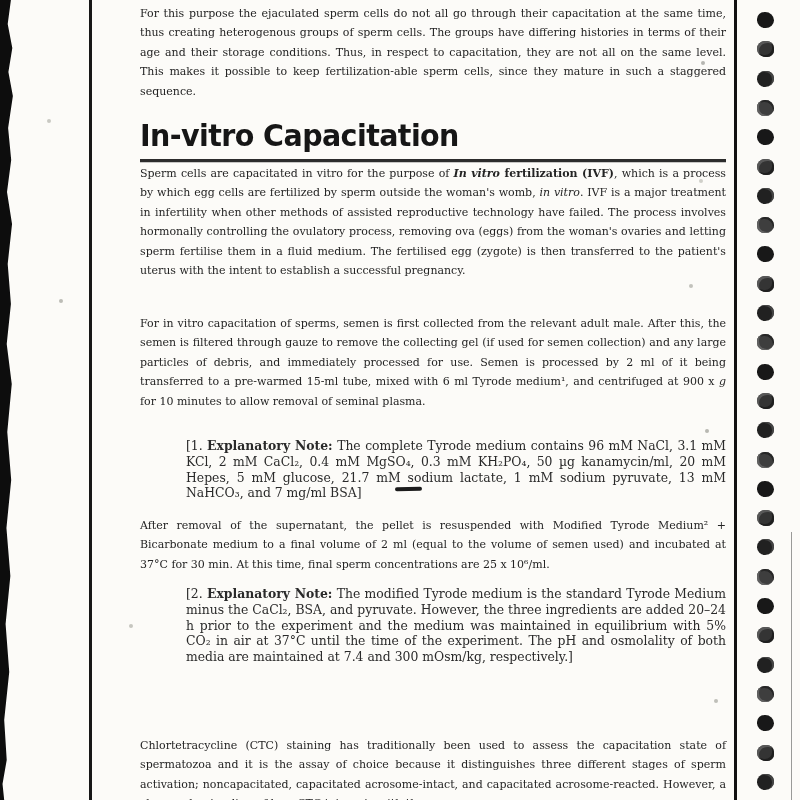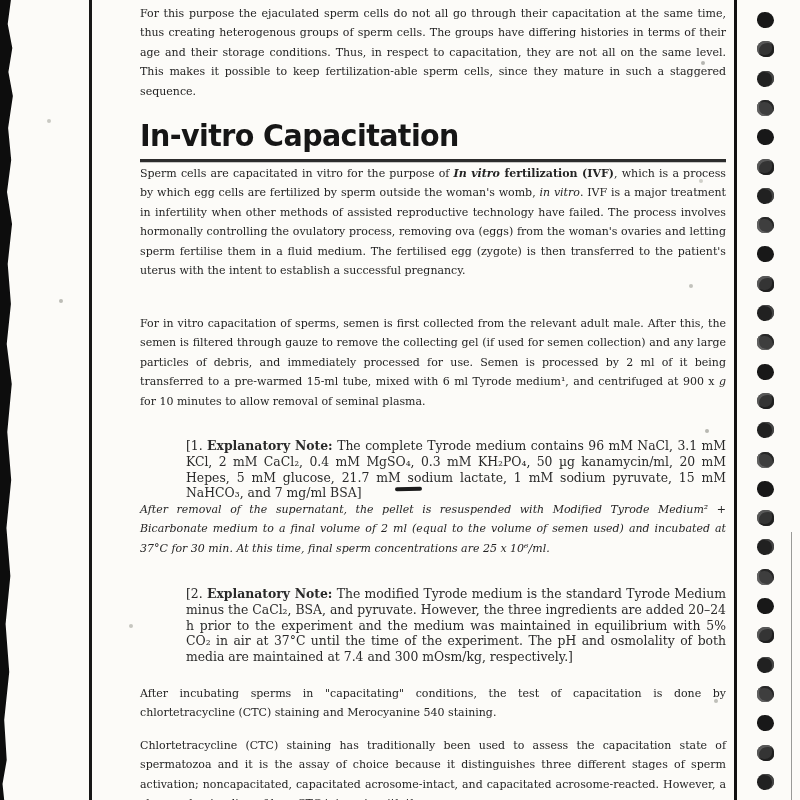--- a/index.html
+++ b/index.html
@@ -38,21 +38,21 @@
   .b{font-weight:bold;} .i{font-style:italic;} .bi{font-weight:bold;font-style:italic;}
   h1.heading{font-family:"DejaVu Sans", sans-serif;font-weight:bold;font-size:30px;
     letter-spacing:-0.6px;color:#161616;transform:scaleX(0.95);transform-origin:left center;
     white-space:nowrap;}
   .rule{position:absolute;left:0;right:0;height:3px;background:#2c2c2c;
     box-shadow:0 1px 0 rgba(40,40,40,.25);}
   .dash-mark{position:absolute;left:395px;top:487px;width:27px;height:3.5px;background:#1c1c1c;
     transform:rotate(-1deg);border-radius:2px;}
   
   .p1{top:4px;} .hd{top:118px;} .rl{top:159px;} .p2{top:164px;} .p3{top:314px;}
-  .n1{top:438px;} .p4{top:500px;font-style:italic;} .n2{top:586px;} .p5{top:684px;} .p6{top:736px;}
+  .n1{top:438px;} .p4{top:516px;} .n2{top:586px;} .p5{top:684px;} .p6{top:736px;}
 </style>
 </head>
 <body>
 
 <div class="page">
   <div class="left-edge"></div>
   <div class="margin-line"></div>
   <div class="binding-line"></div>
   <div class="edge-faint-line"></div>
   <div class="binding">
@@ -85,21 +85,20 @@
       <div class="ring r2" style="top: 773.8px;"></div>
     </div>
   <div class="specks"></div>
 
   <div class="column">
     <p class="block body p1"><span>For this purpose the ejaculated sperm cells do not all go through their capacitation at the same time, thus creating heterogenous groups of sperm cells. The groups have differing histories in terms of their age and their storage conditions. Thus, in respect to capacitation, they are not all on the same level. This makes it possible to keep fertilization-able sperm cells, since they mature in such a staggered sequence.</span></p>
     <h1 class="block heading hd">In-vitro Capacitation</h1>
     <div class="rule rl"></div>
     <p class="block body p2"><span>Sperm cells are capacitated in vitro for the purpose of </span><span class="bi">In vitro</span><span class="b"> fertilization (IVF)</span><span>, which is a process by which egg cells are fertilized by sperm outside the woman's womb, </span><span class="i">in vitro</span><span>. IVF is a major treatment in infertility when other methods of assisted reproductive technology have failed. The process involves hormonally controlling the ovulatory process, removing ova (eggs) from the woman's ovaries and letting sperm fertilise them in a fluid medium. The fertilised egg (zygote) is then transferred to the patient's uterus with the intent to establish a successful pregnancy.</span></p>
     <p class="block body p3"><span>For in vitro capacitation of sperms, semen is first collected from the relevant adult male. After this, the semen is filtered through gauze to remove the collecting gel (if used for semen collection) and any large particles of debris, and immediately processed for use. Semen is processed by 2 ml of it being transferred to a pre-warmed 15-ml tube, mixed with 6 ml Tyrode medium¹, and centrifuged at 900 x </span><span class="i">g</span><span> for 10 minutes to allow removal of seminal plasma.</span></p>
-    <p class="block note n1"><span>[1. </span><span class="b">Explanatory Note:</span><span> The complete Tyrode medium contains 96 mM NaCl, 3.1 mM KCl, 2 mM CaCl₂, 0.4 mM MgSO₄, 0.3 mM KH₂PO₄, 50 µg kanamycin/ml, 20 mM Hepes, 5 mM glucose, 21.7 mM sodium lactate, 1 mM sodium pyruvate, 15 mM NaHCO₃, and 7 mg/ml BSA]</span></p>
+    <p class="block note n1"><span>[1. </span><span class="b">Explanatory Note:</span><span> The complete Tyrode medium contains 96 mM NaCl, 3.1 mM KCl, 2 mM CaCl₂, 0.4 mM MgSO₄, 0.3 mM KH₂PO₄, 50 µg kanamycin/ml, 20 mM Hepes, 5 mM glucose, 21.7 mM sodium lactate, 1 mM sodium pyruvate, 13 mM NaHCO₃, and 7 mg/ml BSA]</span></p>
     <p class="block body p4"><span>After removal of the supernatant, the pellet is resuspended with Modified Tyrode Medium² + Bicarbonate medium to a final volume of 2 ml (equal to the volume of semen used) and incubated at 37°C for 30 min. At this time, final sperm concentrations are 25 x 10⁶/ml.</span></p>
     <p class="block note n2"><span>[2. </span><span class="b">Explanatory Note:</span><span> The modified Tyrode medium is the standard Tyrode Medium minus the CaCl₂, BSA, and pyruvate. However, the three ingredients are added 20–24 h prior to the experiment and the medium was maintained in equilibrium with 5% CO₂ in air at 37°C until the time of the experiment. The pH and osmolality of both media are maintained at 7.4 and 300 mOsm/kg, respectively.]</span></p>
-    <p class="block body p5"><span>After incubating sperms in "capacitating" conditions, the test of capacitation is done by chlortetracycline (CTC) staining and Merocyanine 540 staining.</span></p>
     <p class="block body p6"><span>Chlortetracycline (CTC) staining has traditionally been used to assess the capacitation state of spermatozoa and it is the assay of choice because it distinguishes three different stages of sperm activation; noncapacitated, capacitated acrosome-intact, and capacitated acrosome-reacted. However, a clear understanding of how CTC interacts with the sperm</span></p>
   </div>
 
   <div class="dash-mark"></div>
 </div>
 
 </body></html>

